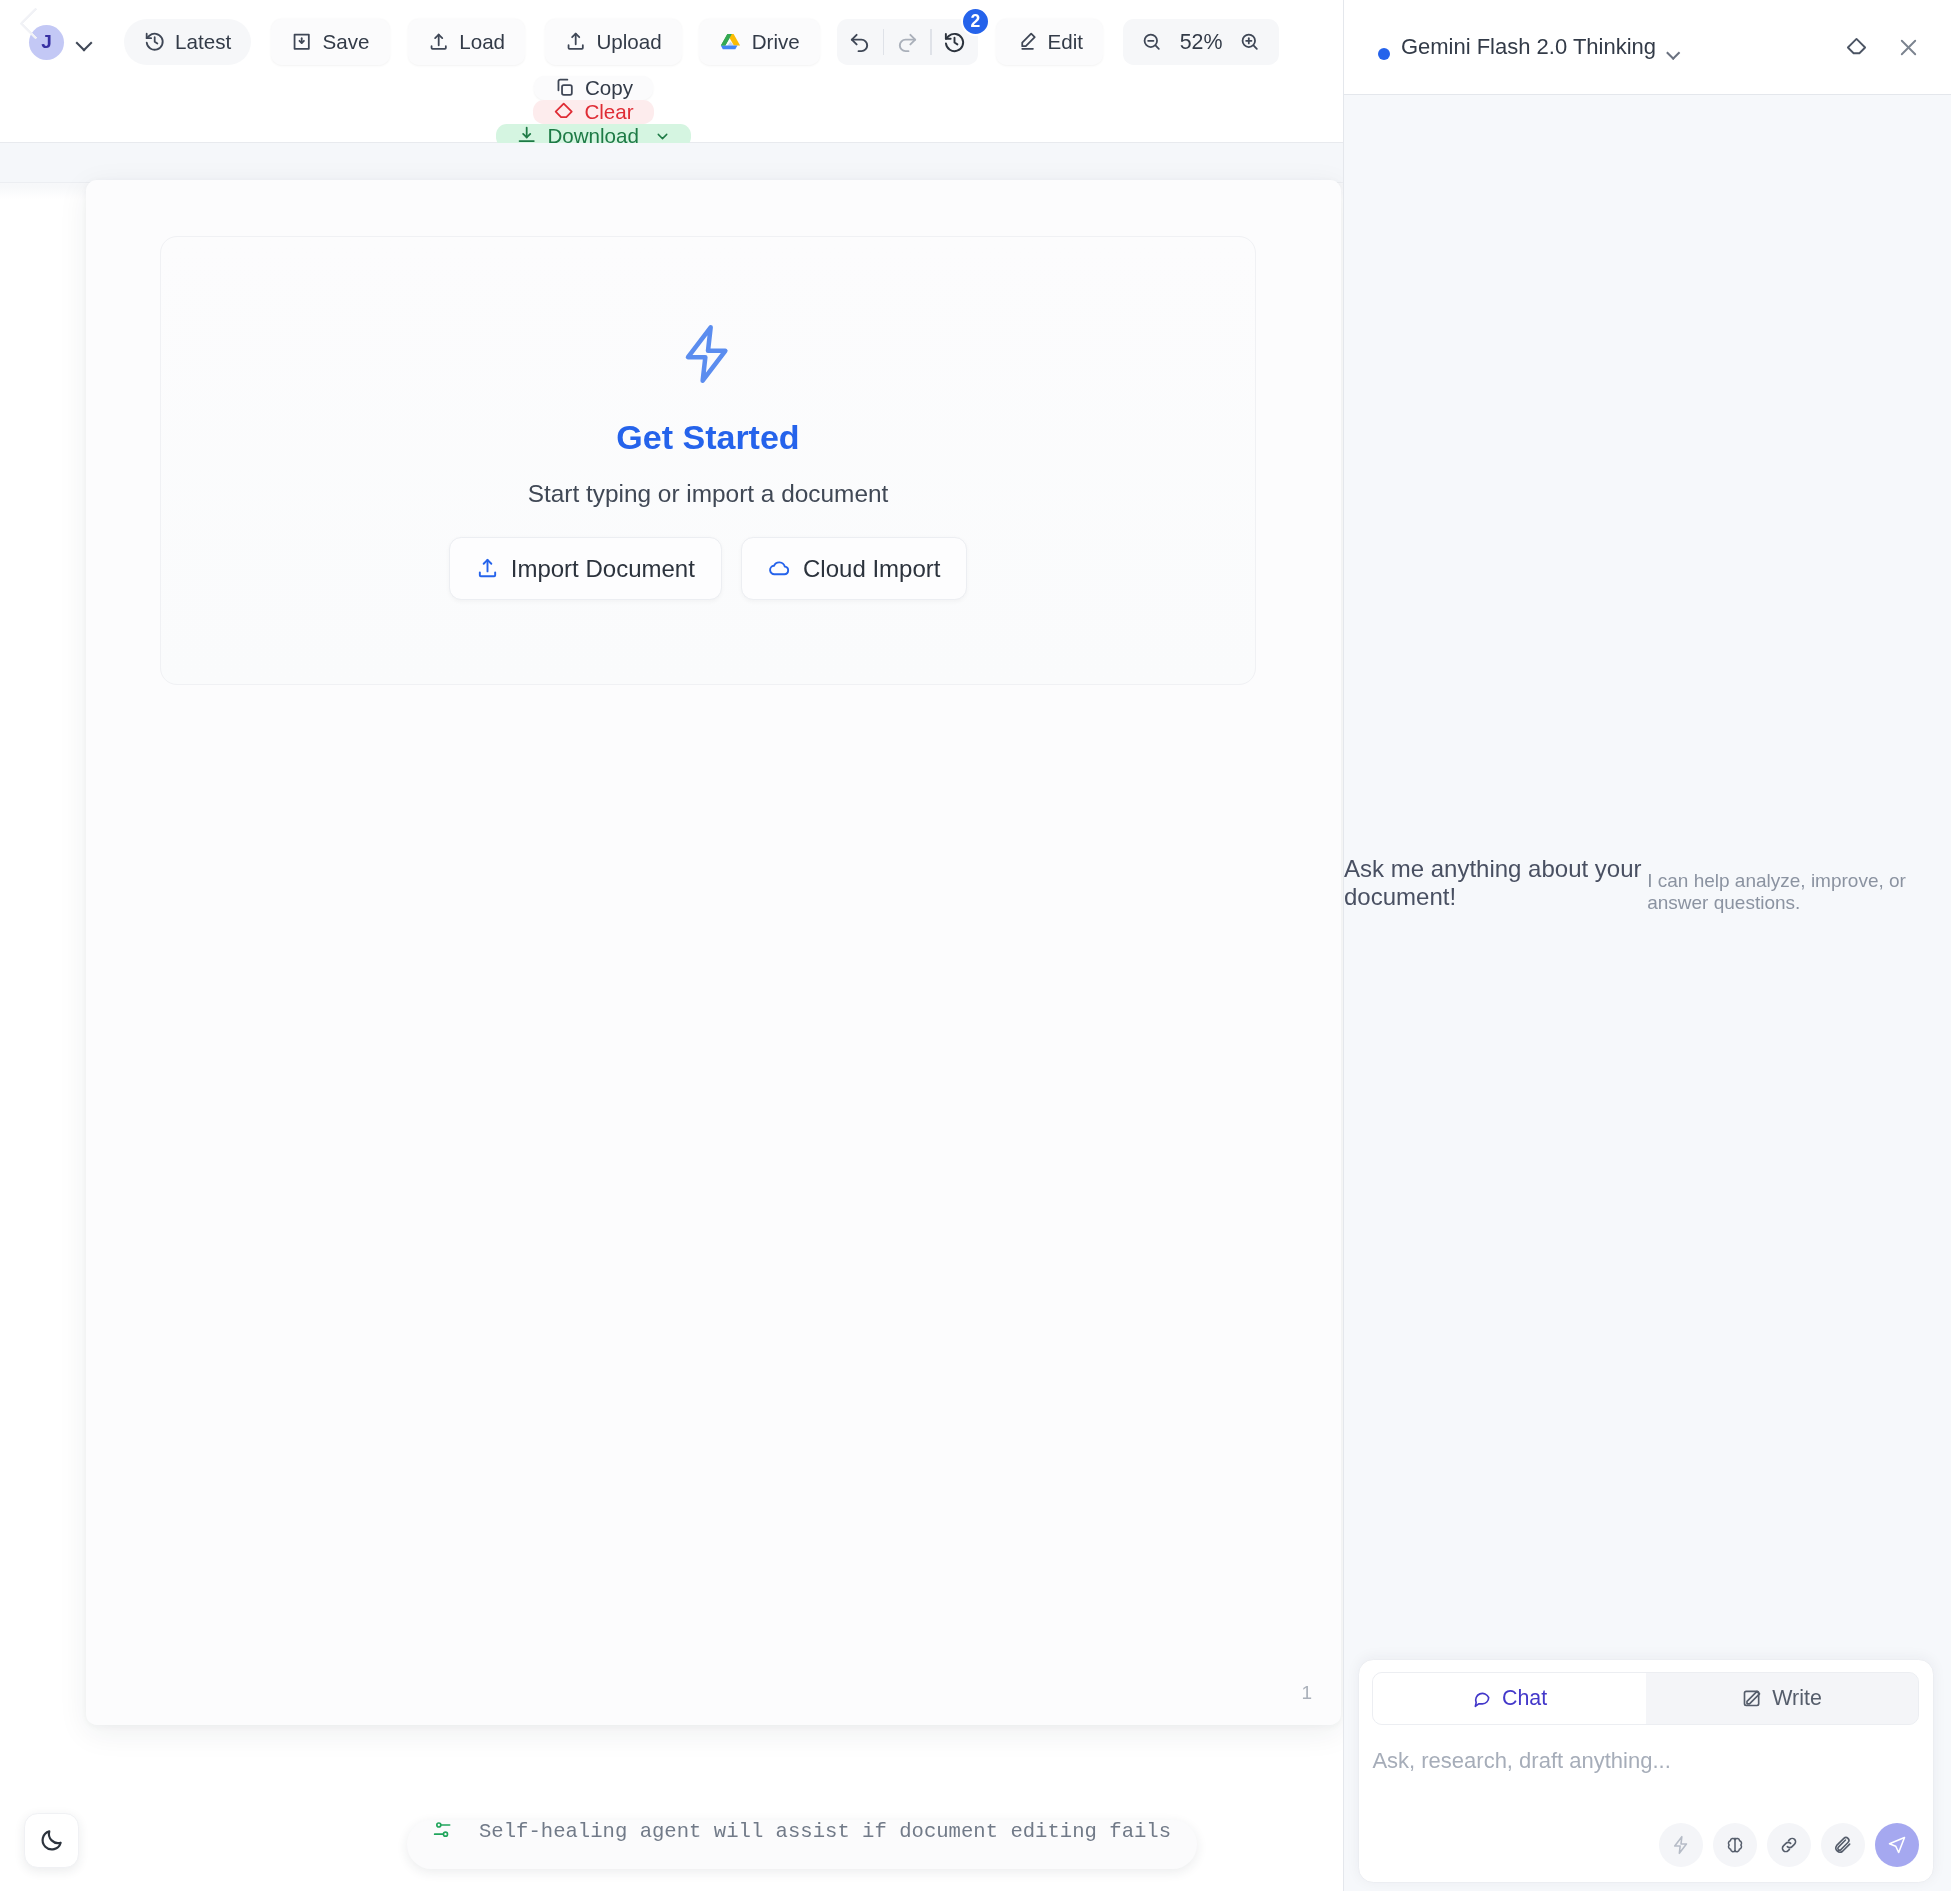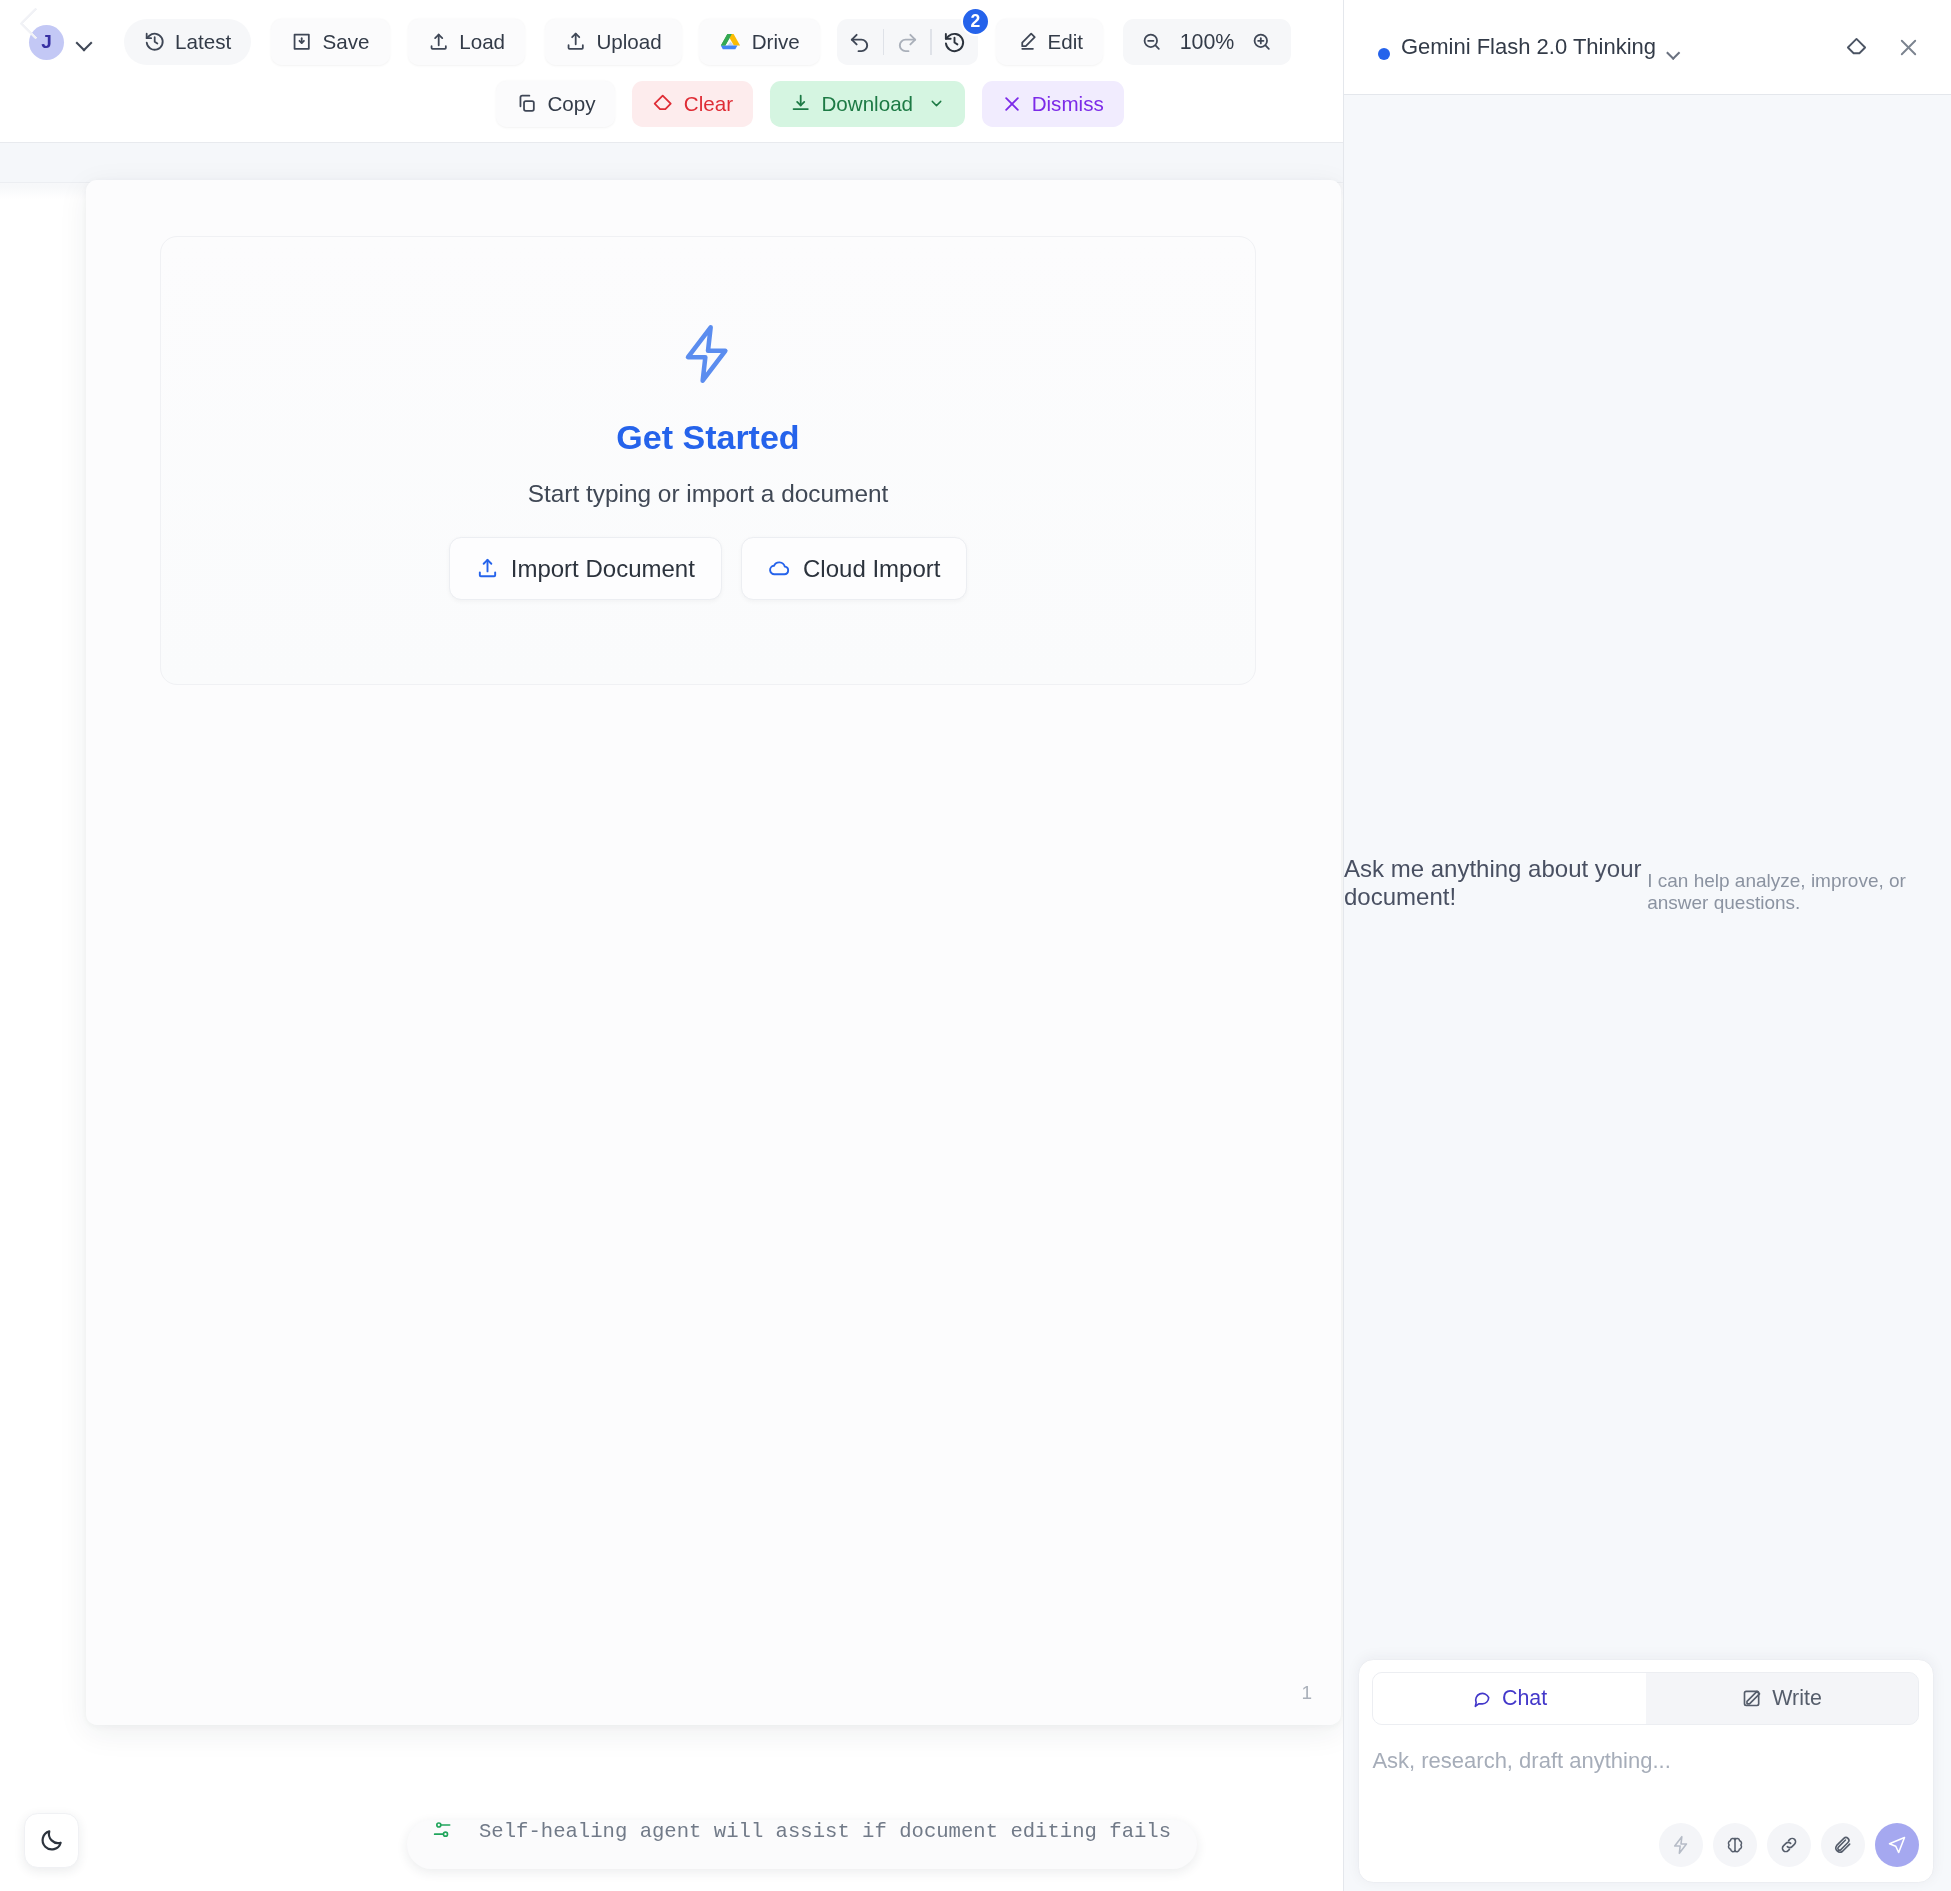--- a/index.html
+++ b/index.html
@@ -21,21 +21,21 @@
 
   
   #toolbar {
     position: absolute; left: 0; top: 0;
     width: 1343px; height: 143px;
     background: #ffffff;
     border-bottom: 1.5px solid #e8eaee;
   }
   .tb-row { position: absolute; display: flex; align-items: center; }
   #tb-row-1 { left: 0; top: 0; height: 84px; width: 1343px; }
-  #tb-row-2 { left: 496px; top: 76px; height: 55px; }
+  #tb-row-2 { left: 496px; top: 76px; height: 55px; flex-direction: column; }
 
   .avatar-group {
     display: flex; align-items: center; gap: 12.2px;
     margin-left: 29px;
   }
   .avatar {
     width: 35px; height: 35px; border-radius: 50%;
     background: #c3c8f5; color: #3730a3;
     font-size: 19px; font-weight: 600;
     display: flex; align-items: center; justify-content: center;
@@ -361,21 +361,21 @@
       <div id="zoom-group">
         <button class="zbtn">
           <span class="icon">
             <svg width="21.4" height="21.4" viewBox="0 0 24 24" fill="none" stroke="#3f4756" stroke-width="2" stroke-linecap="round">
               <circle cx="11" cy="11" r="7"></circle>
                 <path d="m20 20-3.5-3.5"></path>
                 <path d="M8 11h6"></path>
             </svg>
           </span>
         </button>
-        <span id="zoom-value">100%</span>
+        <span id="zoom-value">52%</span>
         <button class="zbtn">
           <span class="icon">
             <svg width="21.4" height="21.4" viewBox="0 0 24 24" fill="none" stroke="#3f4756" stroke-width="2" stroke-linecap="round">
               <circle cx="11" cy="11" r="7"></circle>
                 <path d="m20 20-3.5-3.5"></path>
                 <path d="M8 11h6"></path>
                 <path d="M11 8v6"></path>
             </svg>
           </span>
         </button>

